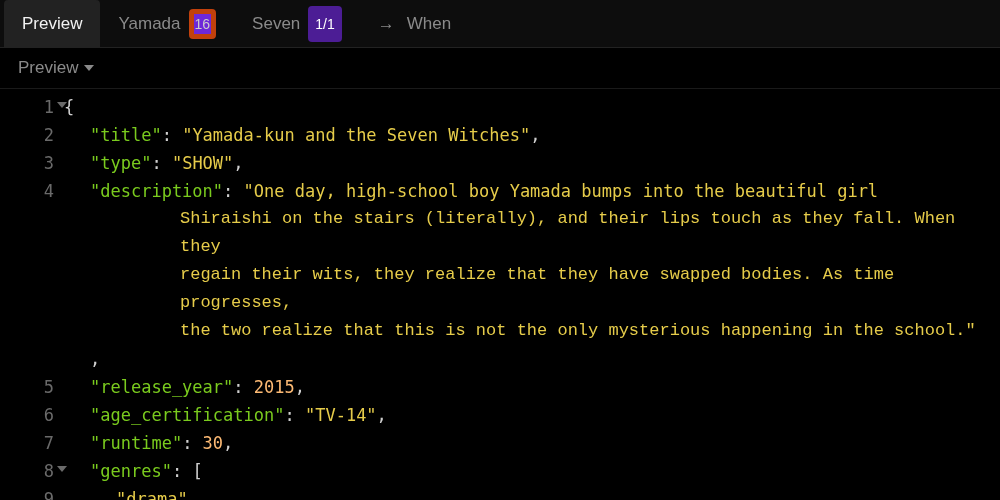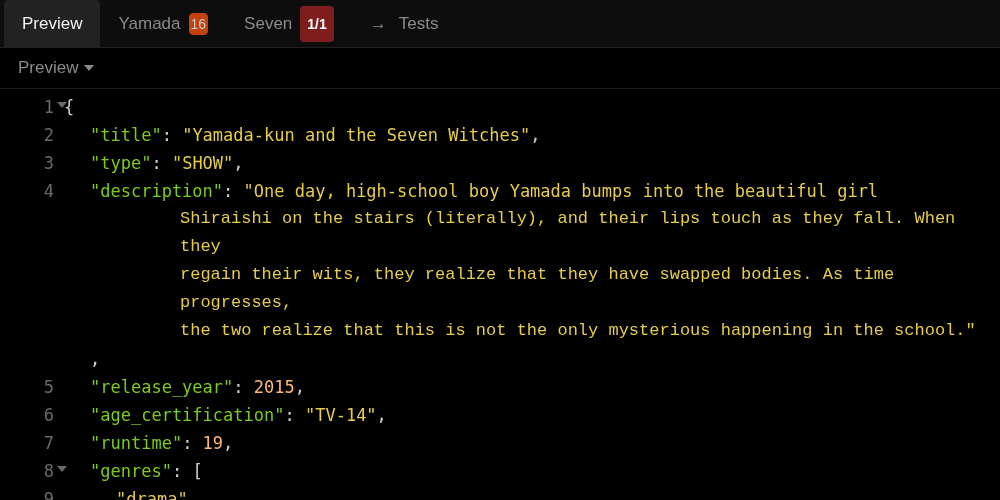--- a/index.html
+++ b/index.html
@@ -28,35 +28,35 @@
     color: #8a8a8a;
     font-size: 17px;
     cursor: pointer;
   }
   .tab.active {
     background: #222;
     color: #f2f2f2;
     border-radius: 4px 4px 0 0;
   }
   .tab-count {
-    background: #c2410c;
+    background: #6d28d9;
     color: #ccc;
-    border: 1px solid #c2410c;
+    border: 5px solid #c2410c;
     border-radius: 4px;
     padding: 0 1px;
     font-size: 14px;
     line-height: 20px;
   }
   .tab-pill {
-    background: #7f1d1d;
+    background: #4c1d95;
     color: #fff;
     border-radius: 4px;
     padding: 9px 7px;
     font-size: 14px;
-    font-weight: 700;
+    font-weight: 400;
     line-height: 18px;
   }
   .mock-arrow { color: #8a8a8a; margin-right: 4px; }
   .subhead {
     display: flex;
     align-items: center;
     gap: 6px;
     padding: 10px 18px;
     color: #8a8a8a;
     font-size: 17px;
@@ -117,21 +117,21 @@
   <div class="tab">
     <span>Yamada</span>
     <span class="tab-count">16</span>
   </div>
   <div class="tab">
     <span>Seven</span>
     <span class="tab-pill">1/1</span>
   </div>
   <div class="tab">
     <span class="mock-arrow">→</span>
-    <span>Tests</span>
+    <span>When</span>
   </div>
 </div>
 
 <div class="subhead">
   <span>Preview</span>
   <span class="caret-down"></span>
 </div>
 
 <div class="editor">
 
@@ -160,21 +160,21 @@
     <div class="code ind1"><span class="k">"release_year"</span><span class="p">: </span><span class="n">2015</span><span class="p">,</span></div>
   </div>
 
   <div class="row">
     <div class="gutter">6</div>
     <div class="code ind1"><span class="k">"age_certification"</span><span class="p">: </span><span class="s">"TV-14"</span><span class="p">,</span></div>
   </div>
 
   <div class="row">
     <div class="gutter">7</div>
-    <div class="code ind1"><span class="k">"runtime"</span><span class="p">: </span><span class="n">19</span><span class="p">,</span></div>
+    <div class="code ind1"><span class="k">"runtime"</span><span class="p">: </span><span class="n">30</span><span class="p">,</span></div>
   </div>
 
   <div class="row">
     <div class="gutter"><span>8</span><span class="fold"></span></div>
     <div class="code ind1"><span class="k">"genres"</span><span class="p">: </span><span class="p">[</span></div>
   </div>
 
   <div class="row">
     <div class="gutter">9</div>
     <div class="code ind2"><span class="s">"drama"</span><span class="p">,</span></div>

